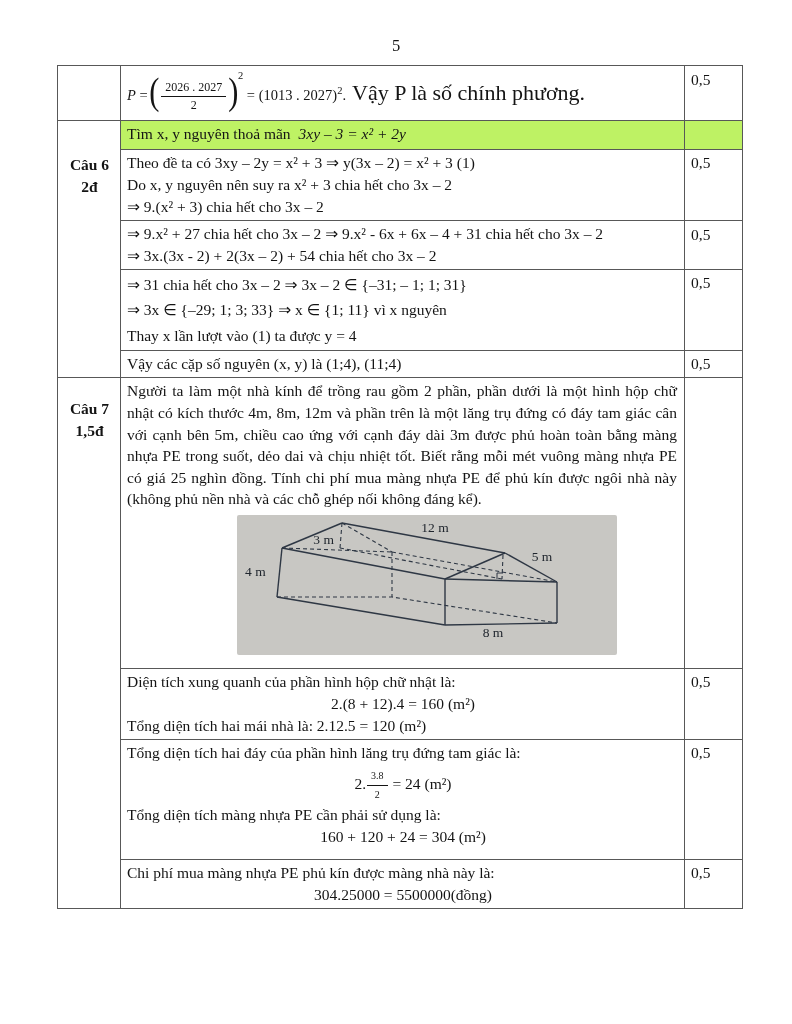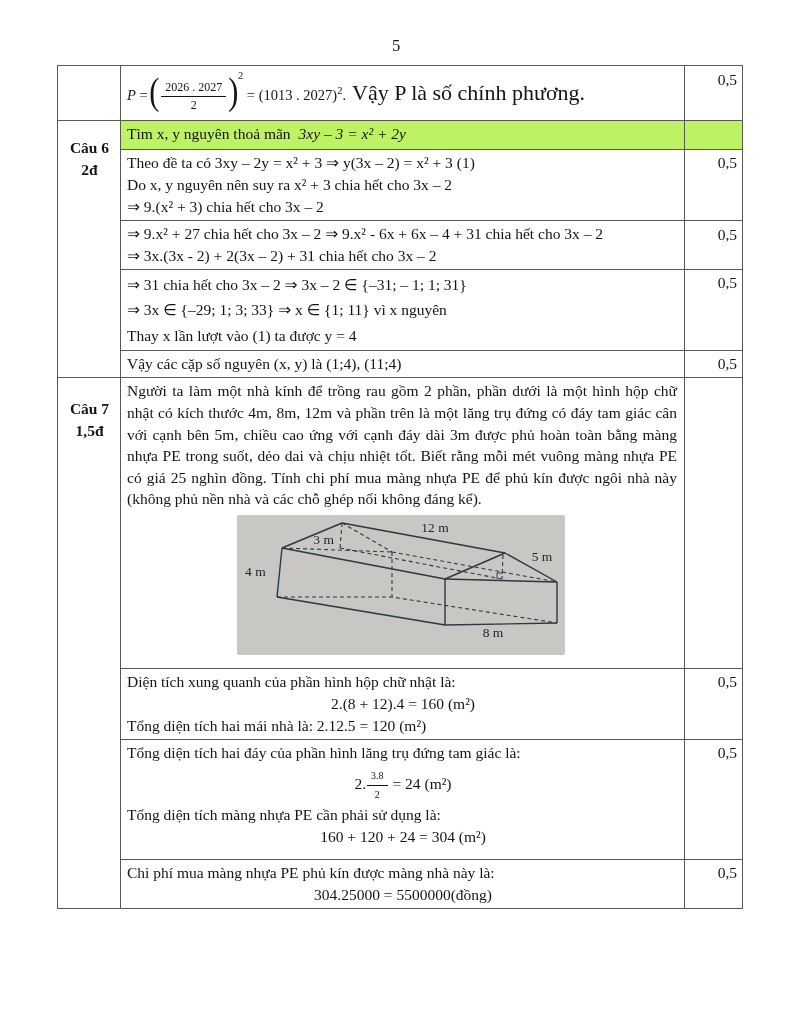--- a/index.html
+++ b/index.html
@@ -6,23 +6,23 @@
   .page{position:relative;width:792px;height:1024px;background:#ffffff;
         font-family:"Liberation Serif",serif;color:#141414;overflow:hidden}
   .pgnum{position:absolute;top:36px;left:0;width:792px;text-align:center;
          font-size:16.5px}
   table.anskey{position:absolute;left:57px;top:65px;width:685px;
                border-collapse:collapse;table-layout:fixed}
   table.anskey td{border:1px solid #585858;vertical-align:top;
       padding:2px 5px 2px 6px;font-size:15.5px;line-height:22px;overflow:hidden}
   td.lbl{text-align:center;font-weight:bold;padding-left:1px;padding-right:1px}
   td.lbl .b{font-weight:bold}
-  td.lbl.q6{padding-top:16px}
+  td.lbl.q6{padding-top:33px}
   td.lbl.q7{padding-top:20px}
-  td.pt{text-align:right;vertical-align:middle;padding:1px 2px}
+  td.pt{text-align:left;vertical-align:middle;padding:1px 2px}
   td.pt.top{vertical-align:top;padding-top:3px}
   .grayfill{background:#bef264}
   td.hdr{padding-left:96px;line-height:25px;padding-top:1px;padding-bottom:1px}
   .mathit{font-style:italic;margin-left:8px}
   .ln{white-space:nowrap}
   .ctr{text-align:center;white-space:nowrap}
   tr.r5 td.ct .ln{line-height:25.5px}
   .stmt{text-align:justify;line-height:21.6px;padding-right:2px}
   
   .formula-line{font-size:14.5px;line-height:46px;white-space:nowrap}
@@ -33,21 +33,21 @@
         line-height:17px;font-size:12px;margin:0 1px}
   .frac .num{display:block;border-bottom:1px solid #141414;padding:0 4px}
   .frac .den{display:block}
   sup.bex{position:relative;top:-15px;font-size:10.5px;margin-left:-2px}
   sup.sx{font-size:10.5px}
   .concl{font-size:22px;margin-left:6px}
   
   .frachold{line-height:40px}
   .frachold .frac{font-size:10px;line-height:18px}
   
-  .figure{width:328px;height:140px;margin:5px 0 0 110px;background:#c8c7c3;
+  .figure{width:380px;height:140px;margin:5px 0 0 110px;background:#c8c7c3;
           border-radius:2px}
   .figure svg{display:block}
   .figure text{font-size:13.5px;fill:#20262e;font-family:"Liberation Serif",serif}
 </style>
 </head>
 <body>
 
 <div class="page">
 
   <div class="pgnum">5</div>
@@ -82,21 +82,21 @@
         <div class="ln">Theo đề ta có 3xy – 2y = x² + 3 ⇒ y(3x – 2) = x² + 3  (1)</div>
         <div class="ln">Do x, y nguyên  nên suy ra x² + 3 chia hết cho 3x – 2</div>
         <div class="ln">⇒ 9.(x² + 3) chia hết cho 3x – 2</div>
       </td>
       <td class="pt">0,5</td>
     </tr>
 
     <tr style="height:47px">
       <td class="ct">
         <div class="ln">⇒ 9.x² + 27 chia hết cho 3x – 2 ⇒ 9.x² - 6x + 6x – 4 + 31 chia hết cho 3x – 2</div>
-        <div class="ln">⇒ 3x.(3x - 2) + 2(3x – 2) + 31 chia hết cho 3x – 2</div>
+        <div class="ln">⇒ 3x.(3x - 2) + 2(3x – 2) + 54 chia hết cho 3x – 2</div>
       </td>
       <td class="pt top">0,5</td>
     </tr>
 
     <tr class="r5" style="height:79px">
       <td class="ct">
         <div class="ln">⇒ 31 chia hết cho 3x – 2 ⇒ 3x – 2 ∈ {–31; – 1; 1; 31}</div>
         <div class="ln">⇒ 3x ∈ {–29; 1; 3; 33} ⇒ x ∈ {1; 11} vì x nguyên</div>
         <div class="ln">Thay x lần lượt vào (1) ta được y = 4</div>
       </td>

